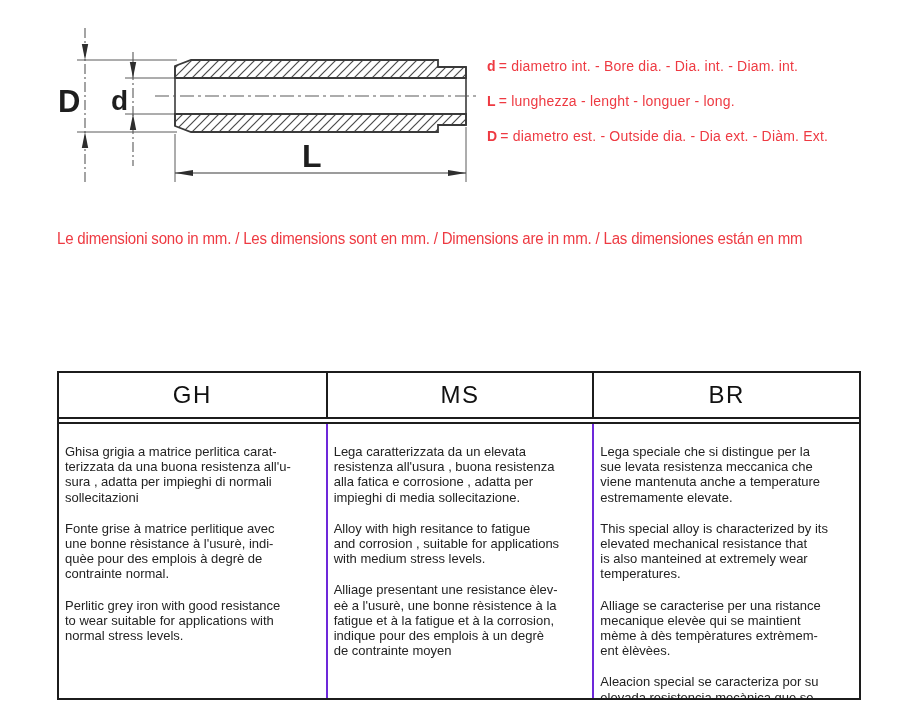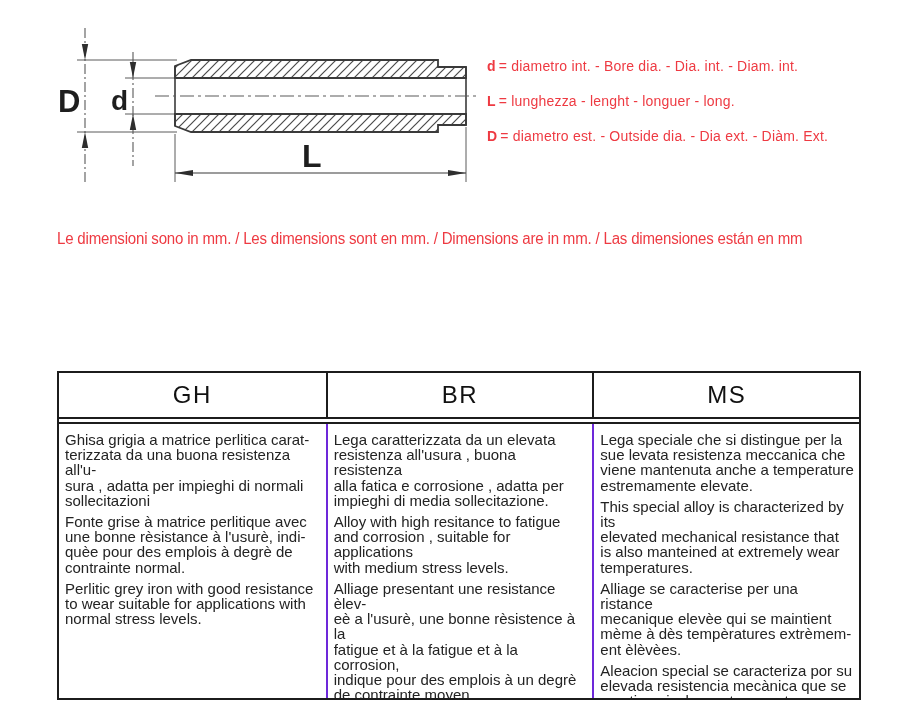--- a/index.html
+++ b/index.html
@@ -24,21 +24,21 @@
     background:#fff;}
   .mtable-header{display:grid;grid-template-columns:1fr 1fr 1fr;height:44px;
     border-bottom:2px solid #1c1c1c;flex:0 0 auto;}
   .mtable-header .hcell{display:flex;align-items:center;justify-content:center;
     font-size:24px;letter-spacing:1.5px;color:#111;font-weight:400;}
   .mtable-header .hcell + .hcell{border-left:2px solid #1c1c1c;}
   .mtable-body{display:grid;grid-template-columns:1fr 1fr 1fr;flex:1 1 auto;
     border-top:2px solid #1c1c1c;margin-top:3px;overflow:hidden;}
   .mtable-body .bcell{padding:4px 5px 0 6px;overflow:hidden;}
   .mtable-body .bcell + .bcell{border-left:2px solid #6d28d9;}
-  .bcell p{margin:4px 0 6px 0;font-size:15px;line-height:15.2px;letter-spacing:0px;
+  .bcell p{margin:16px 0 6px 0;font-size:13px;line-height:15.2px;letter-spacing:0px;
     white-space:pre-line;color:#232323;}
   :root{--red:#ee3a42;}
   svg text{font-family:"Liberation Sans",sans-serif;}
 </style>
 </head>
 <body>
 
 <div class="page">
 
   <div class="drawing">
@@ -103,22 +103,22 @@
     <div class="legend-line">
       <b>D</b><span>= diametro est. - Outside dia. - Dia ext. - Diàm. Ext.</span>
     </div>
   </div>
 
   <div class="note">Le dimensioni sono in mm. / Les dimensions sont en mm. / Dimensions are in mm. / Las dimensiones están en mm</div>
 
   <div class="mtable">
     <div class="mtable-header">
       <div class="hcell">GH</div>
+      <div class="hcell">MS</div>
       <div class="hcell">BR</div>
-      <div class="hcell">MS</div>
     </div>
     <div class="mtable-body">
       <div class="bcell">
         <p>Ghisa grigia a matrice perlitica carat-
 terizzata da una buona resistenza all'u-
 sura , adatta per impieghi di normali
 sollecitazioni</p>
         <p>Fonte grise à matrice perlitique avec
 une bonne rèsistance à l'usurè, indi-
 quèe pour des emplois à degrè de

